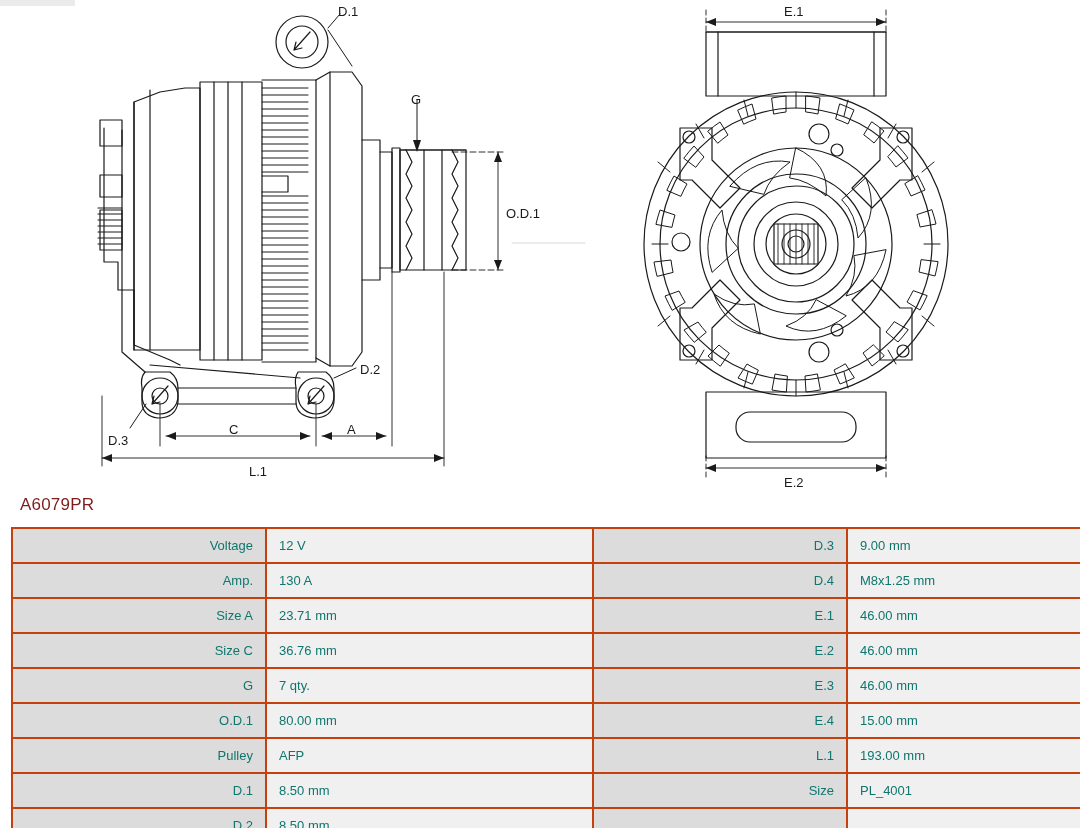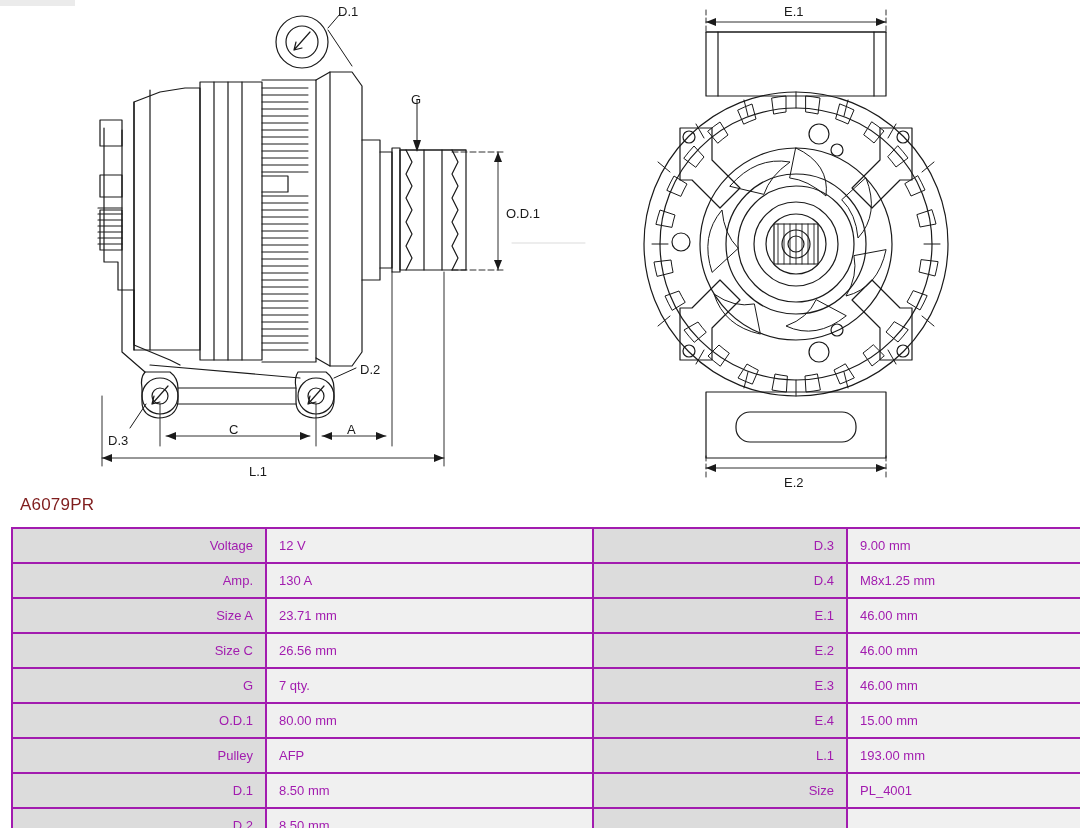--- a/index.html
+++ b/index.html
@@ -43,23 +43,23 @@
     left: 11px;
     top: 527px;
     width: 1058px;
     border-collapse: collapse;
     table-layout: fixed;
   }
   .spec-table td {
     height: 33px;
     padding: 0 12px;
     font-size: 13px;
-    border: 2px solid #a21caf;
+    border: 2px solid #c2410c;
     vertical-align: middle;
-    color: #a21caf;
+    color: #0f766e;
   }
   .lbl {
     background: #dcdcdc;
     text-align: right;
     width: 228px;
   }
   .val {
     background: #f0f0f0;
     text-align: left;
     width: 301px;
@@ -325,21 +325,21 @@
         <td class="val">M8x1.25 mm</td>
       </tr>
       <tr>
         <td class="lbl">Size A</td>
         <td class="val">23.71 mm</td>
         <td class="lbl">E.1</td>
         <td class="val">46.00 mm</td>
       </tr>
       <tr>
         <td class="lbl">Size C</td>
-        <td class="val">26.56 mm</td>
+        <td class="val">36.76 mm</td>
         <td class="lbl">E.2</td>
         <td class="val">46.00 mm</td>
       </tr>
       <tr>
         <td class="lbl">G</td>
         <td class="val">7 qty.</td>
         <td class="lbl">E.3</td>
         <td class="val">46.00 mm</td>
       </tr>
       <tr>

